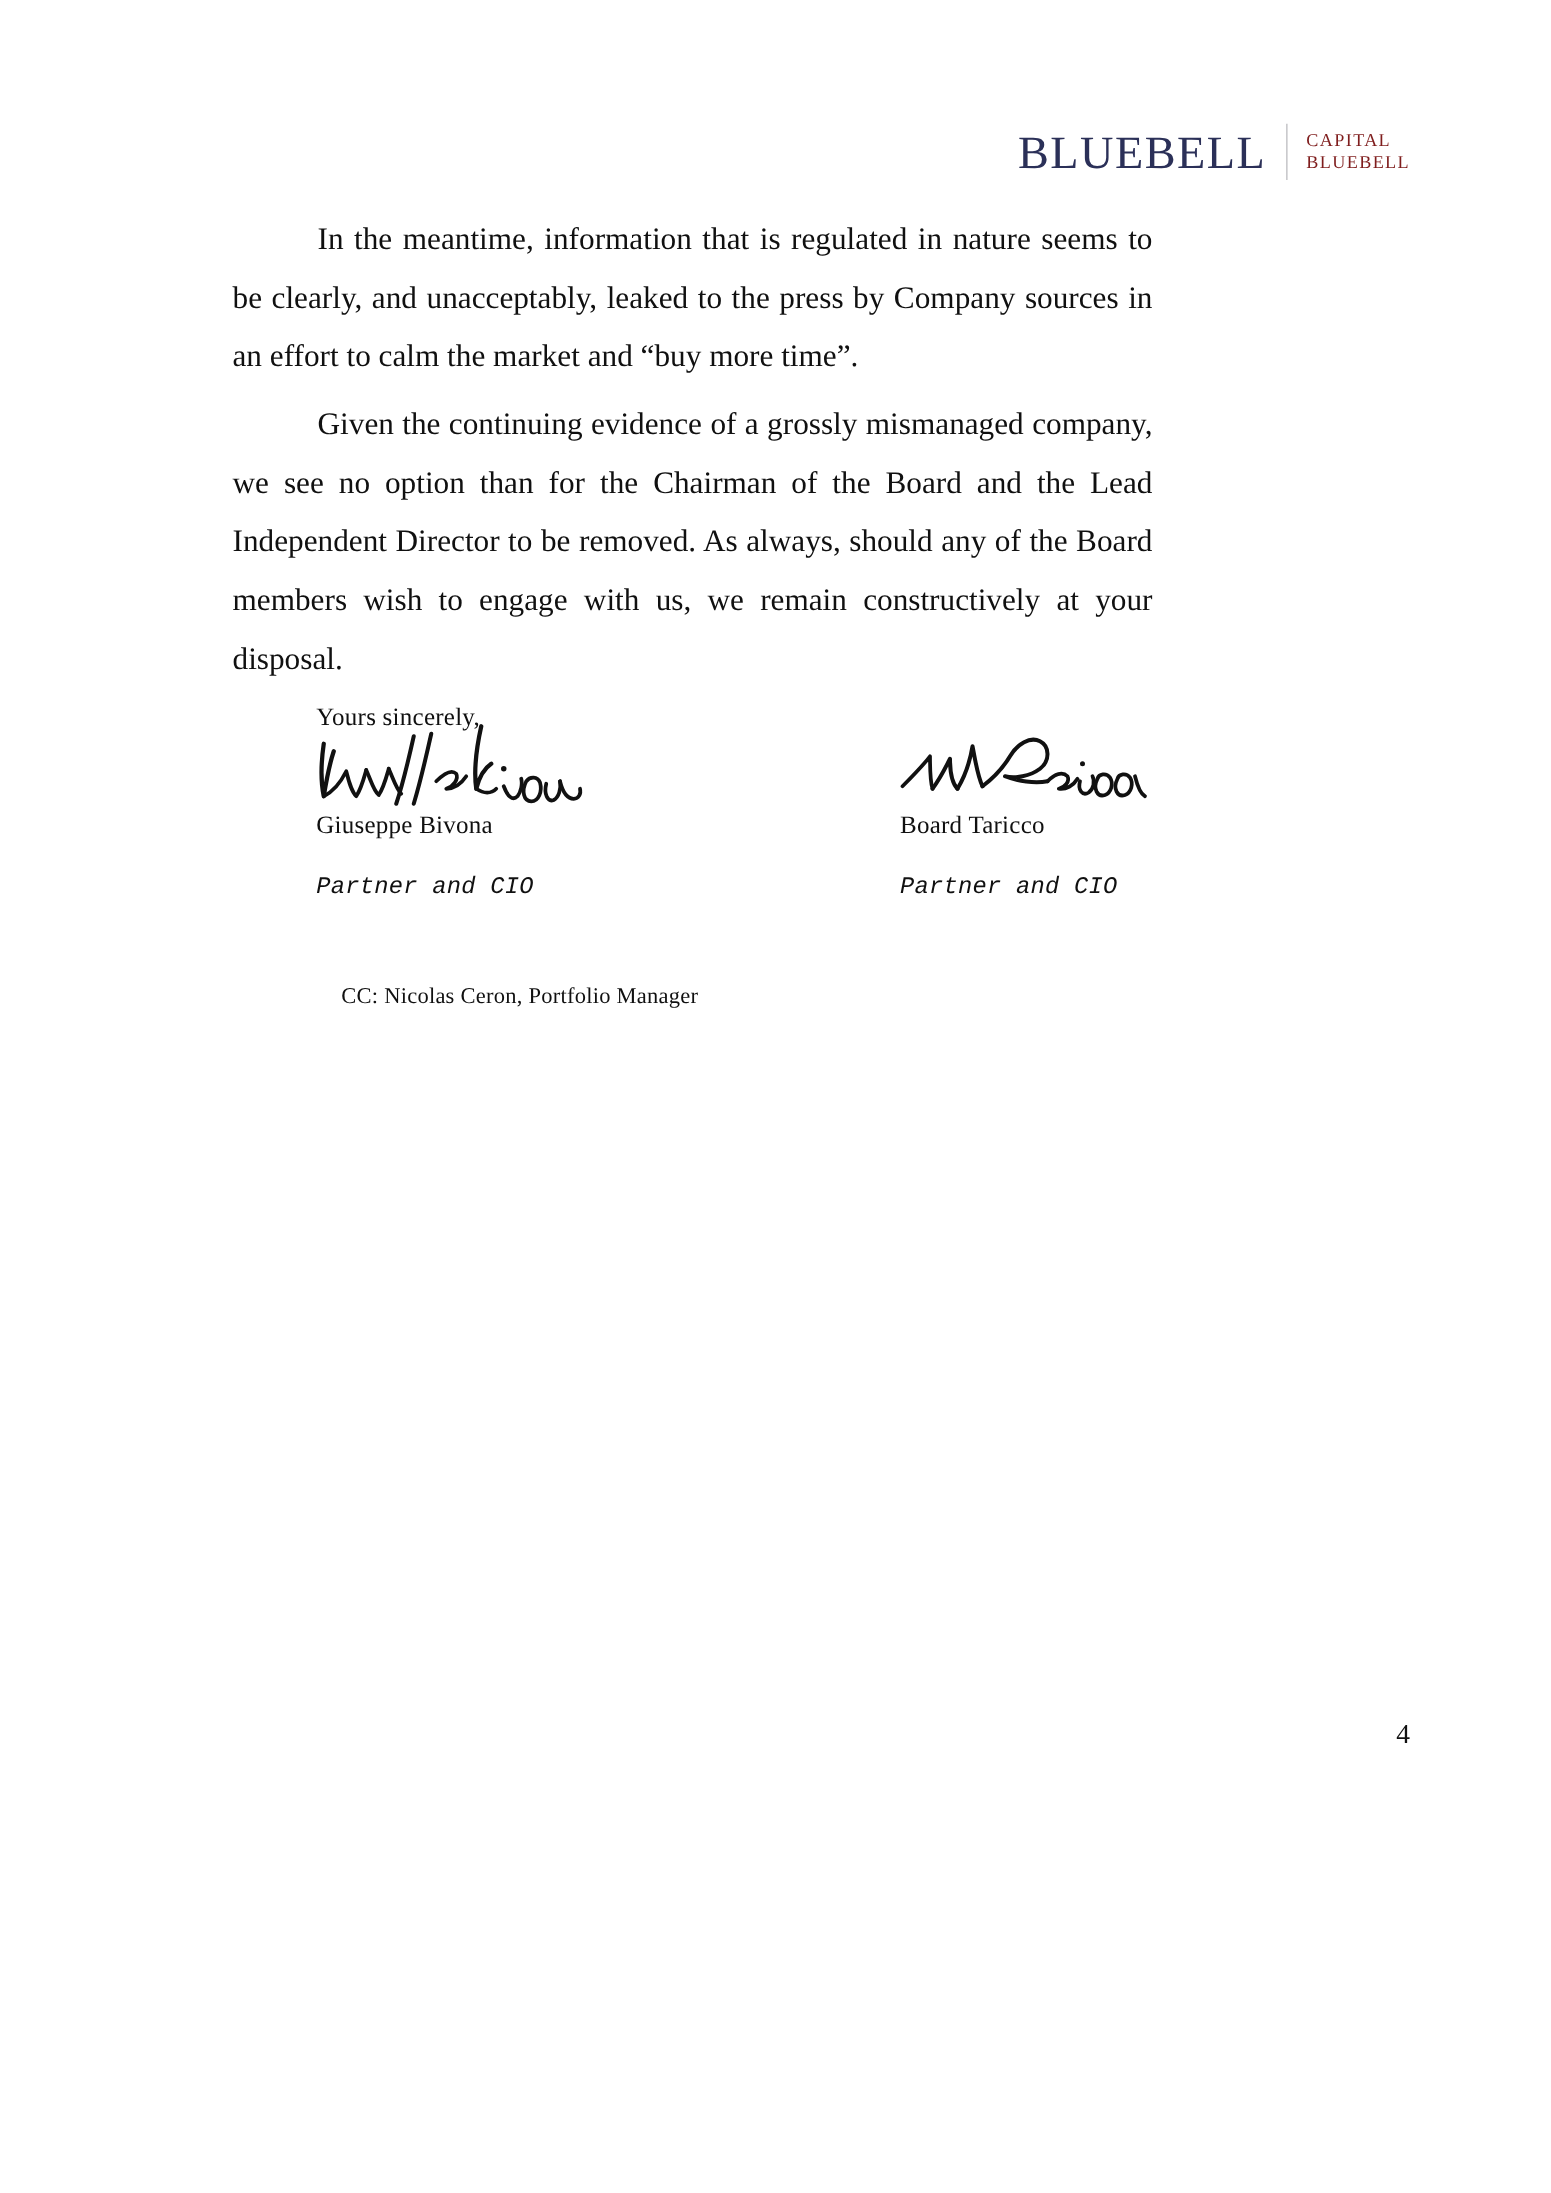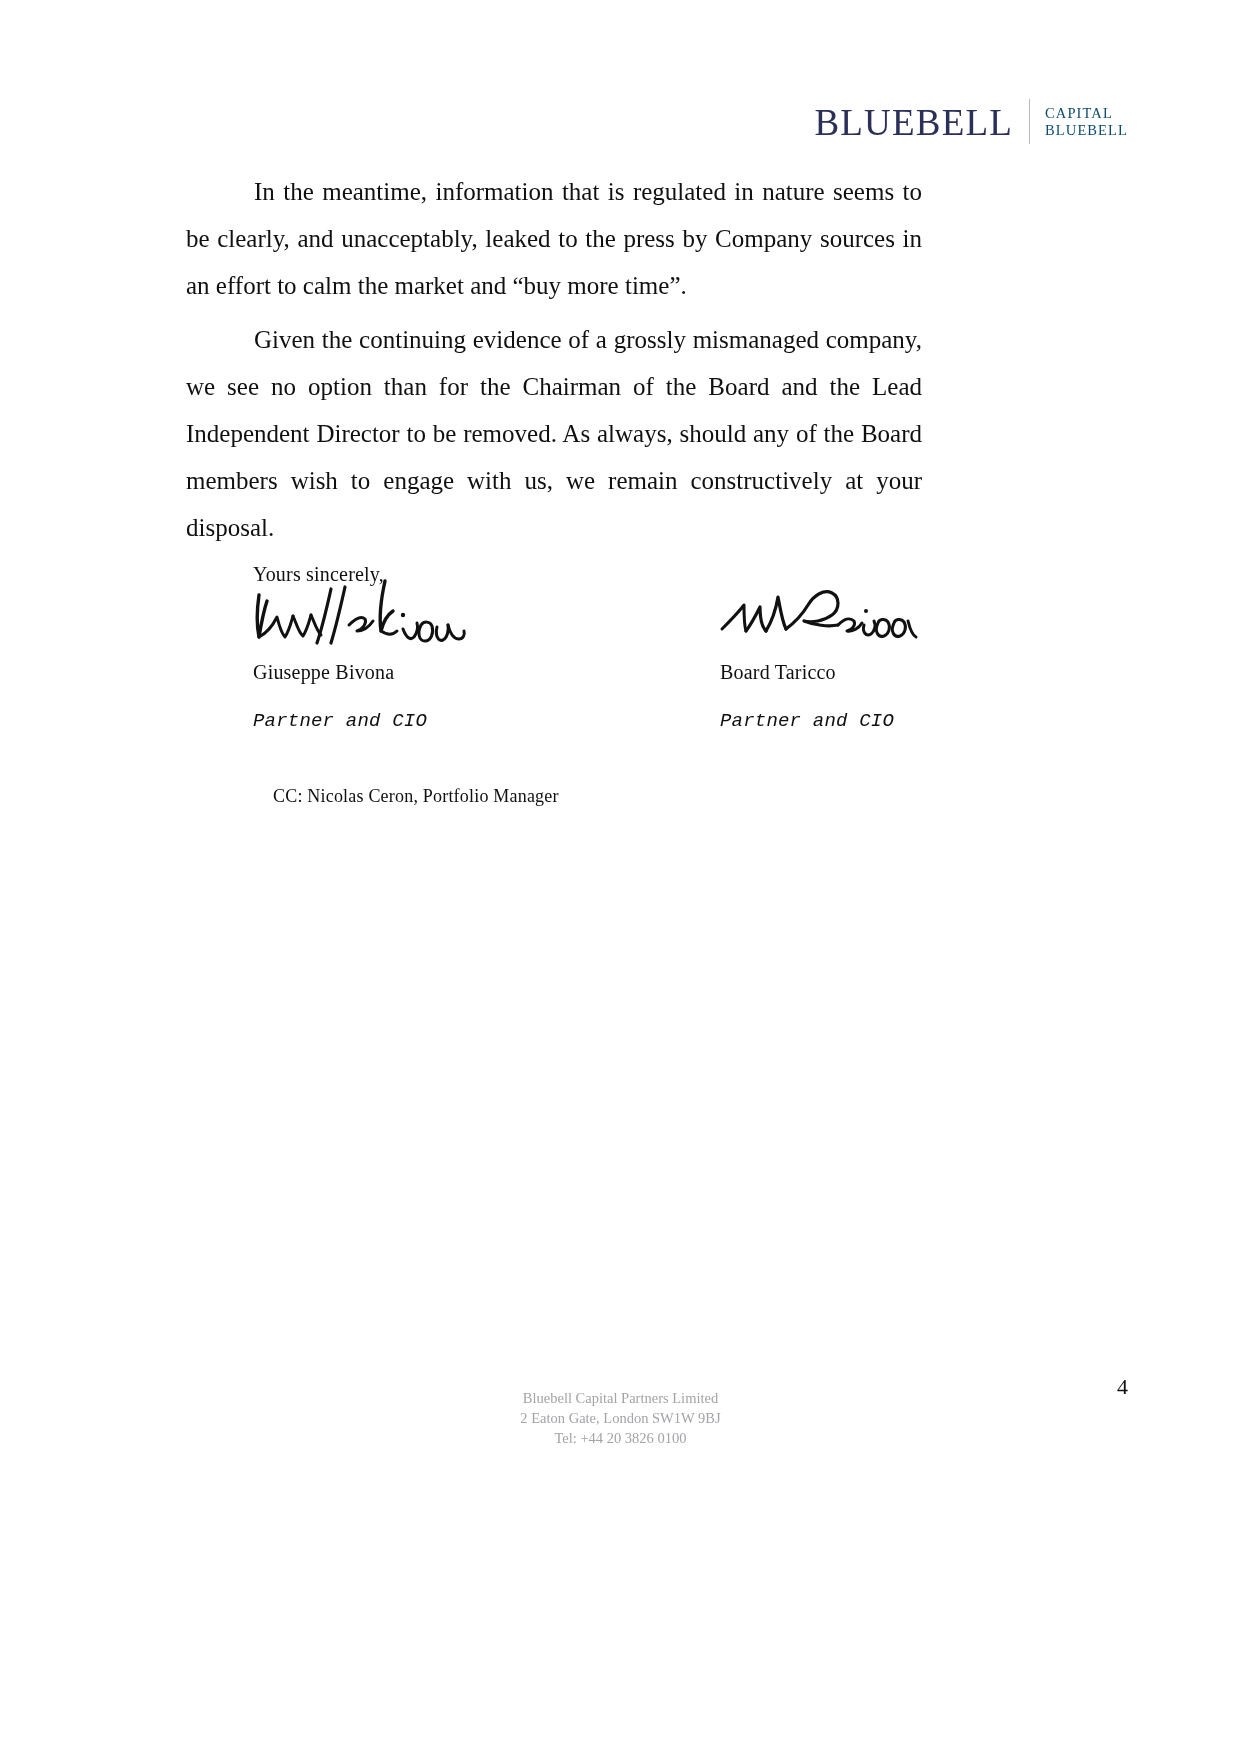--- a/index.html
+++ b/index.html
@@ -42,21 +42,21 @@
   .logo-rule {
     width: 1px;
     align-self: stretch;
     margin: 3px 0 4px 0;
     background: #b9b9bd;
   }
   .logo-sub {
     font-family: "Liberation Serif", "DejaVu Serif", serif;
     font-size: 14.5px;
     letter-spacing: 1.1px;
-    color: #0c4a6e;
+    color: #7f1d1d;
     line-height: 1.18;
     padding-left: 15px;
     white-space: nowrap;
   }
 
   
   .body-area {
     position: absolute;
     left: 186px;
     top: 168px;
@@ -109,21 +109,21 @@
   .sig-mark svg {
     position: absolute;
     left: 0;
     top: 0;
     overflow: visible;
   }
   .sig-name {
     font-size: 20px;
     color: #101010;
     letter-spacing: 0.2px;
-    margin-top: 14px;
+    margin-top: 2px;
   }
   .sig-title {
     font-style: italic;
     font-size: 19px;
     color: #101010;
     margin-top: 26px;
     letter-spacing: 0.2px;
     font-family: Liberation Mono, monospace;
   }
 
@@ -223,19 +223,14 @@
       <div class="sig-name">Board Taricco</div>
       <div class="sig-title">Partner and CIO</div>
     </div>
 
   </div>
 
   <div class="cc-line">CC: Nicolas Ceron, Portfolio Manager</div>
 
   <div class="page-number">4</div>
 
-  <div class="footer">
-    <div>Bluebell Capital Partners Limited</div>
-    <div>2 Eaton Gate, London SW1W 9BJ</div>
-    <div>Tel: +44 20 3826 0100</div>
-  </div>
 
 </div>
 
 </body></html>

